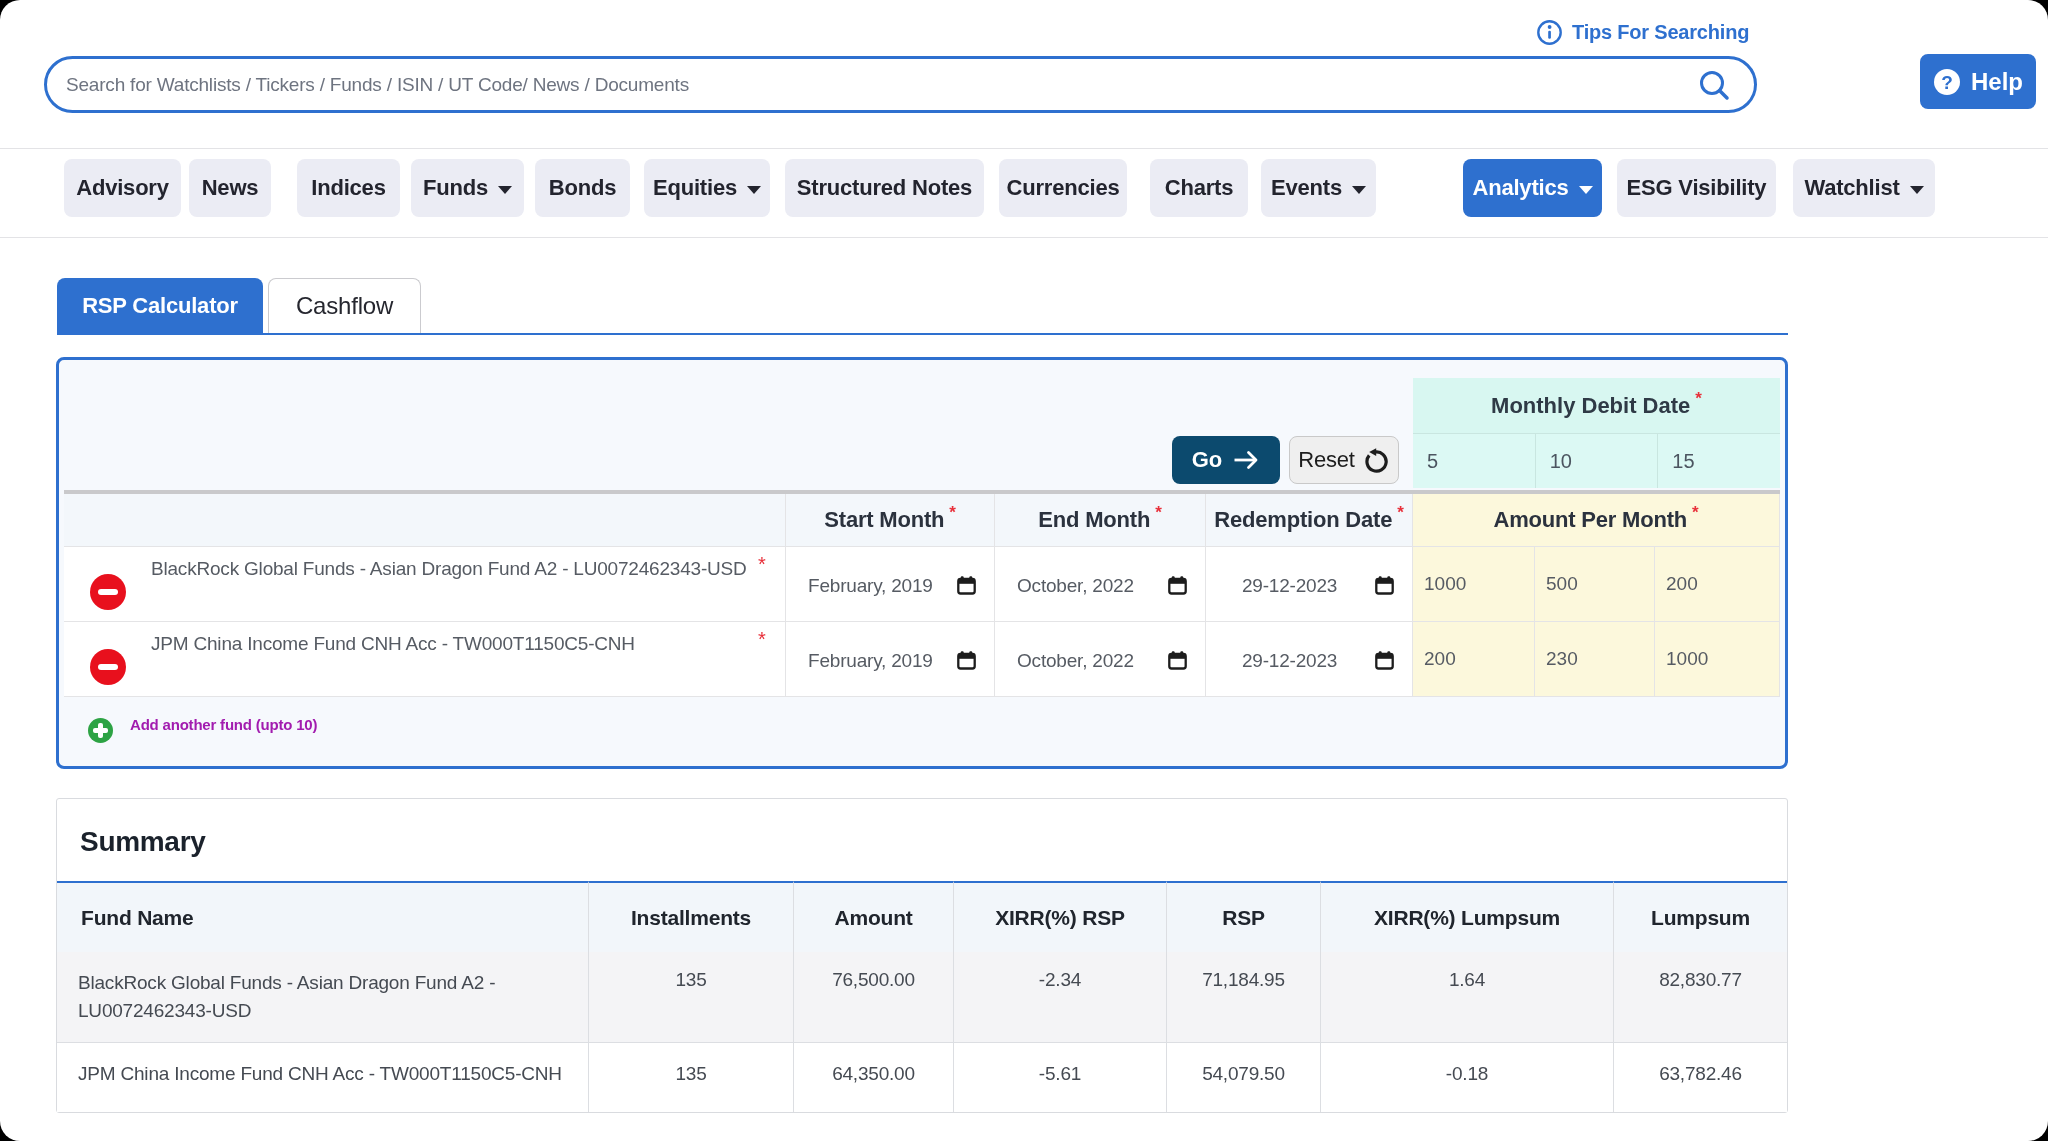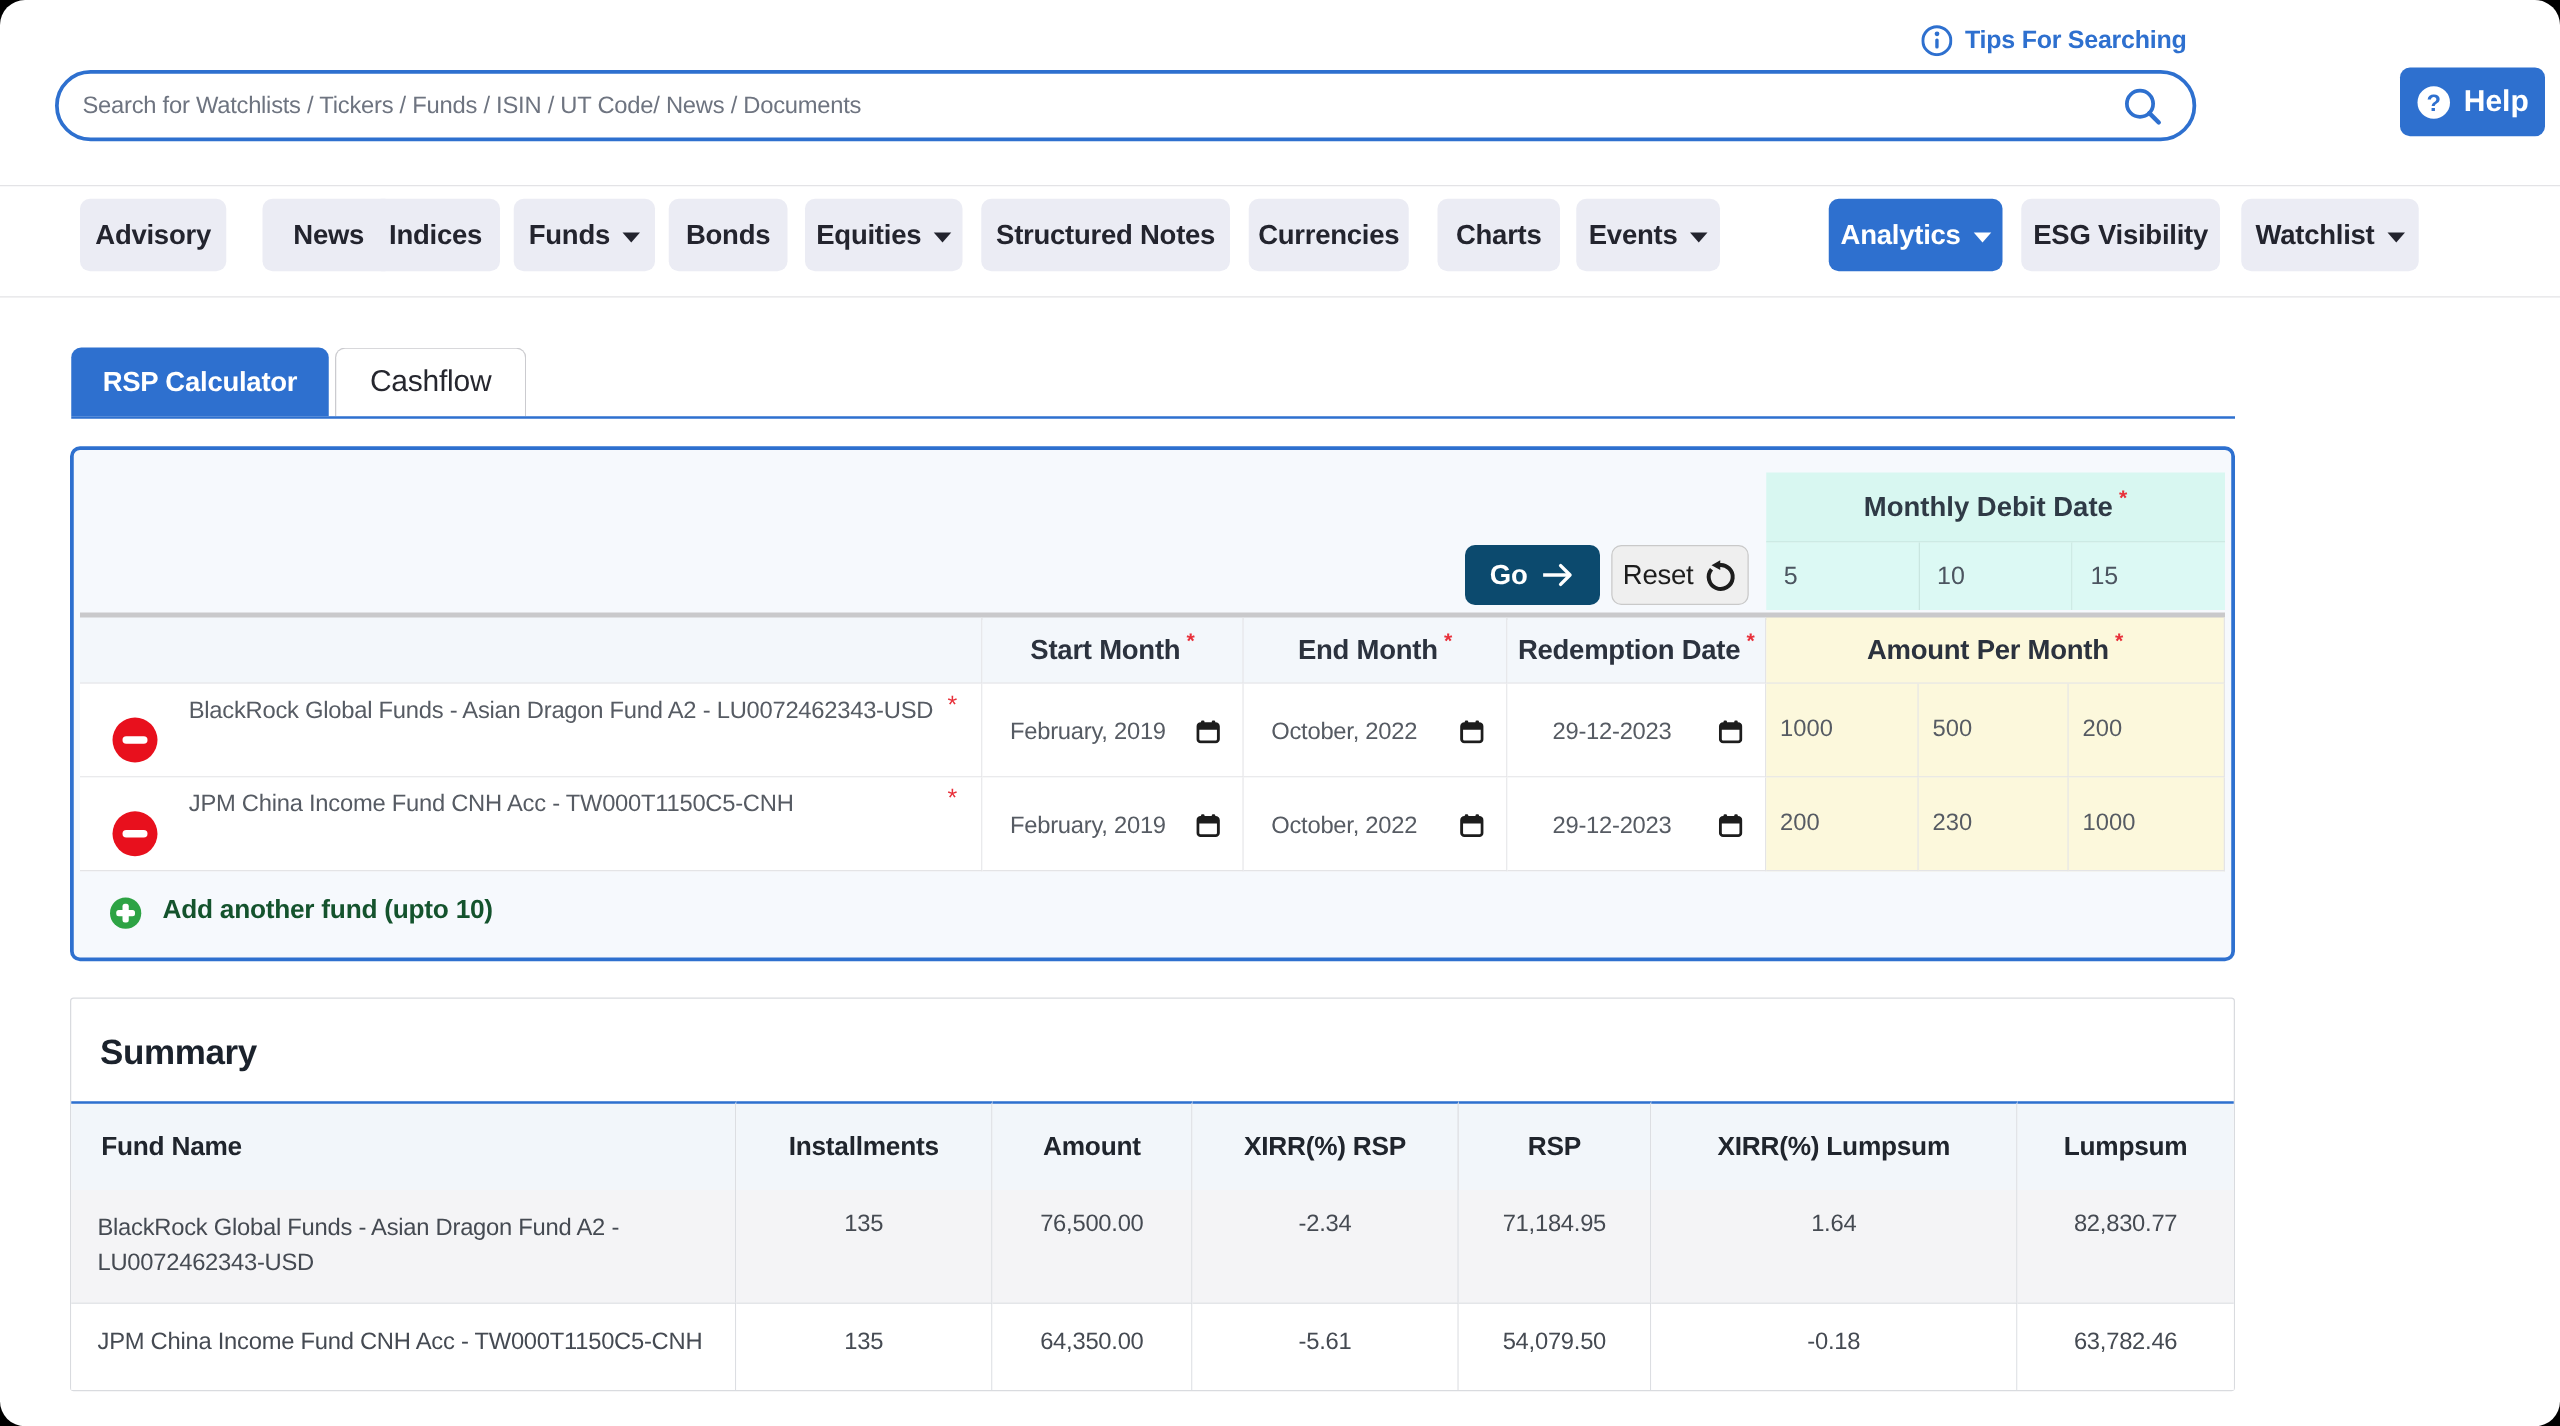--- a/index.html
+++ b/index.html
@@ -34,21 +34,21 @@
 
 .ct { position:absolute; background:#fff; border-right:1px solid #e4e4e6; border-bottom:1px solid #e4e4e6; }
 .chead { background:#f3f7fb; display:flex; align-items:center; justify-content:center; font-size:22px; font-weight:700; color:#2b323e; letter-spacing:-0.2px; }
 .cyellow { background:#fcf8dc; }
 .red { color:#e8303a; }
 .sup { font-size:17px; position:relative; top:-7px; padding-left:5px; font-weight:700; }
 .datetxt { font-size:19px; color:#565b63; letter-spacing:-0.2px; }
 .amttxt { font-size:19px; color:#565b63; display:flex; align-items:center; padding-left:11px; }
 .minus { position:absolute; width:36px; height:36px; background:#e8101d; border-radius:50%; }
 .minus::after { content:""; position:absolute; left:8px; top:15px; width:20px; height:6px; background:#fff; border-radius:3px; }
-.addfund { left:130px; top:716px; font-size:21px; font-weight:700; color:#14532d; letter-spacing:-0.2px; }
+.addfund { left:130px; top:716px; font-size:15px; font-weight:700; color:#a21caf; letter-spacing:-0.2px; }
 .plus { left:88px; top:718px; width:25px; height:25px; background:#2da344; border-radius:50%; }
 .plus::after { content:""; position:absolute; left:5px; top:10px; width:15px; height:5px; background:#fff; border-radius:2px; }
 .plus::before { content:""; position:absolute; left:10px; top:5px; width:5px; height:15px; background:#fff; border-radius:2px; }
 
 .summary { left:56px; top:798px; width:1732px; height:315px; background:#fff; border:1px solid #d9dbdf; border-radius:3px; }
 .sumtitle { left:80px; top:826px; font-size:28px; font-weight:700; color:#1b222c; letter-spacing:-0.3px; }
 .sh { position:absolute; top:881px; height:71px; background:#f2f6fa; border-top:2px solid #2e70cf; border-right:1px solid #dcdee2; display:flex; align-items:center; justify-content:center; font-size:21px; font-weight:700; color:#20252d; letter-spacing:-0.2px; }
 .sc { position:absolute; border-right:1px solid #dcdee2; font-size:19px; color:#454a52; display:flex; justify-content:center; letter-spacing:-0.2px; }
 .sc.r1 { top:952px; height:90px; background:#f4f4f6; padding-top:17px; }
 .sc.r2 { top:1042px; height:70px; background:#fff; border-top:1px solid #dcdee2; padding-top:20px; }
@@ -68,21 +68,21 @@
       <line x1="21.5" y1="21.5" x2="29" y2="29" stroke="#2e70cf" stroke-width="3.5" stroke-linecap="round"></line>
     </svg>
   <div class="abs helpbtn"><svg width="28" height="28" viewBox="0 0 28 28">
         <circle cx="14" cy="14" r="13" fill="#fff"></circle>
         <text x="14" y="20.5" text-anchor="middle" font-size="19" font-weight="bold" fill="#2e70cf" font-family="Liberation Sans">?</text>
       </svg>Help</div>
   <div class="abs hr1"></div>
   <div class="abs hr2"></div>
 
   <div class="nb" style="left:64px; width:117px;">Advisory</div>
-  <div class="nb" style="left:210px; width:106px;">News</div>
+  <div class="nb" style="left:189px; width:82px;">News</div>
   <div class="nb" style="left:297px; width:103px;">Indices</div>
   <div class="nb" style="left:411px; width:113px;">Funds<span class="caret"></span></div>
   <div class="nb" style="left:535px; width:95px;">Bonds</div>
   <div class="nb" style="left:644px; width:126px;text-align:right;">Equities<span class="caret"></span></div>
   <div class="nb" style="left:785px; width:199px;">Structured Notes</div>
   <div class="nb" style="left:999px; width:128px;">Currencies</div>
   <div class="nb" style="left:1150px; width:98px;">Charts</div>
   <div class="nb" style="left:1261px; width:115px;">Events<span class="caret"></span></div>
   <div class="nb blue" style="left:1463px; width:139px;">Analytics<span class="caret"></span></div>
   <div class="nb" style="left:1617px; width:159px;">ESG Visibility</div>

